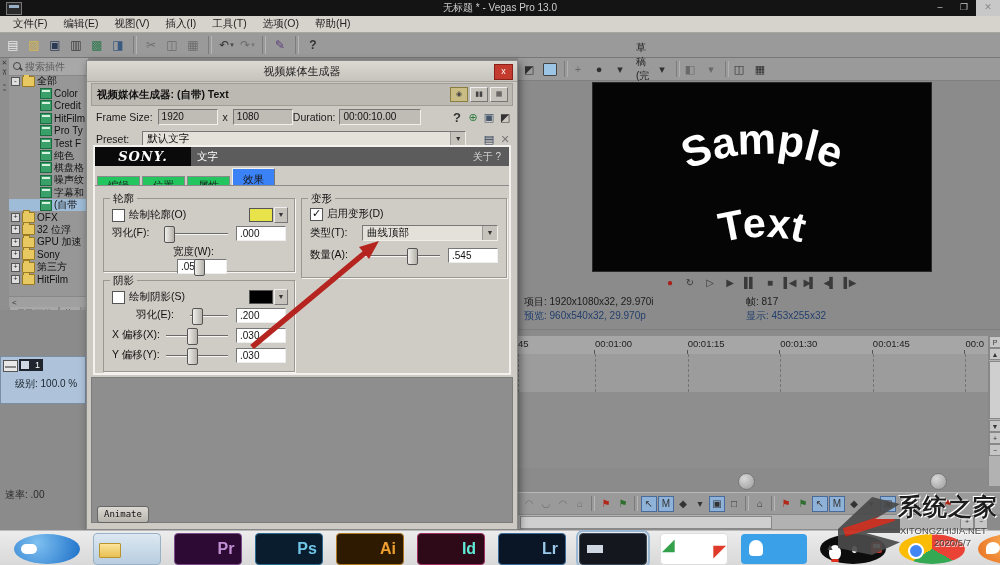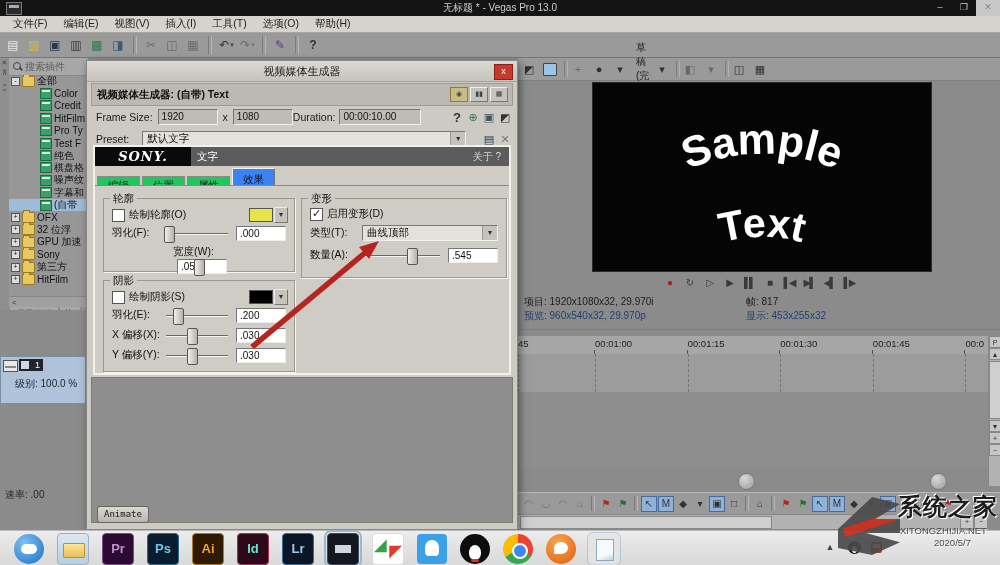--- a/index.html
+++ b/index.html
@@ -125,21 +125,21 @@
   .eb[data-dim]{opacity:.45;}
   .hscroll{position:absolute;left:518px;top:514px;width:470px;height:14px;background:#b2b2b2;border-top:1px solid #888;}
   .hthumb{position:absolute;left:2px;top:1px;width:250px;height:11px;background:#cfcfcf;border:1px solid #888;}
   .hbtns{position:absolute;right:0;top:1px;display:flex;}
   .hbtns span{width:12px;height:11px;background:#c6c6c6;border:1px solid #888;font-size:7px;line-height:10px;text-align:center;color:#333;}
   
   .arrowsvg{position:absolute;left:0;top:0;width:1000px;height:565px;pointer-events:none;z-index:9;}
   
   .taskbar{position:absolute;left:0;top:530px;width:1000px;height:35px;background:linear-gradient(#ececec,#d8d8d8);border-top:1px solid #bbb;z-index:10;}
   .apps{position:absolute;left:14px;top:2px;display:flex;gap:13px;align-items:center;height:31px;}
-  .app{width:30px;height:30px;border-radius:4px;display:flex;align-items:center;justify-content:center;font-weight:bold;font-size:13px;position:relative;flex:none;}
+  .app{width:30px;height:30px;border-radius:4px;display:flex;align-items:center;justify-content:center;font-weight:bold;font-size:16px;position:relative;flex:none;padding-left:36px;}
   .app[data-active]{outline:2px solid #9ab8d4;outline-offset:1px;background-clip:padding-box;}
   .app[data-framed]{outline:1px solid #b8c8d8;outline-offset:1px;}
   .app[data-kind="vegas"]{background:#14181e;border:1px solid #3a4a5a;}
   .app[data-kind="vegas"]::after{content:"";position:absolute;left:5px;top:9px;width:20px;height:12px;background:#cfd8e2;box-shadow:inset 0 0 0 2px #14181e, inset 0 0 0 3px #cfd8e2;}
   .app[data-kind="penguin"]{background:#0d0d0d;border-radius:50%;}
   .app[data-kind="penguin"]::after{content:"";position:absolute;left:9px;top:11px;width:12px;height:15px;background:#fff;border-radius:50% 50% 45% 45%;}
   .app[data-kind="penguin"]::before{content:"";position:absolute;left:11px;bottom:2px;width:8px;height:3px;background:#e03020;border-radius:2px;z-index:2;}
   .app[data-kind="chrome"]{border-radius:50%;background:conic-gradient(#ea4335 0 33%,#34a853 33% 66%,#fbbc05 66% 100%);}
   .app[data-kind="chrome"]::after{content:"";position:absolute;left:9px;top:9px;width:12px;height:12px;border-radius:50%;background:#4285f4;border:2px solid #fff;}
   .app[data-kind="pinwheel"]{background:#fff;border:1px solid #ddd;}
@@ -659,21 +659,21 @@
           <div class="cbrow" style="top:8px;right:6px;">
             <span class="cb"></span>
             <span>绘制阴影(S)</span>
             <span style="margin-left:auto;display:flex;align-items:center;gap:1px;">
               <span class="swatch" id="sw-shadow" style="background: rgb(0, 0, 0);"></span>
               <span class="swbtn">▼</span>
             </span>
           </div>
           <div>
 
-          <div class="srow" style="top: 26px;">
+          <div class="srow" style="top: 26px; margin-left: 24px;">
               <span class="slabel">羽化(E):</span>
               <span class="slider">
                 <span class="strack"></span>
                 <span class="shandle" style="left: 21%;"></span>
               </span>
               <span class="vbox">.200</span>
             </div>
               <div class="srow" style="top: 46px;">
               <span class="slabel">X 偏移(X):</span>
               <span class="slider">

